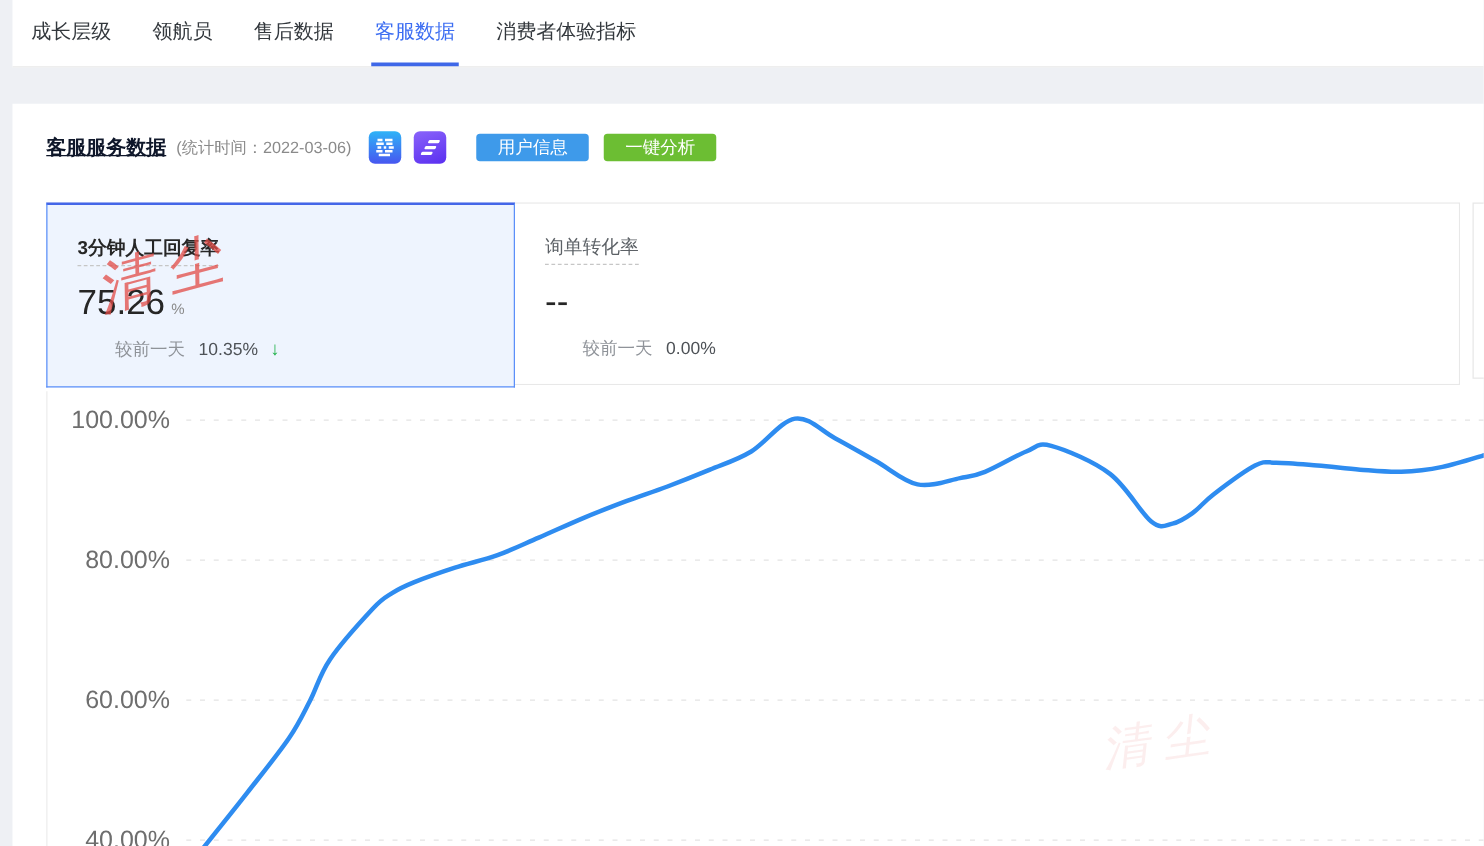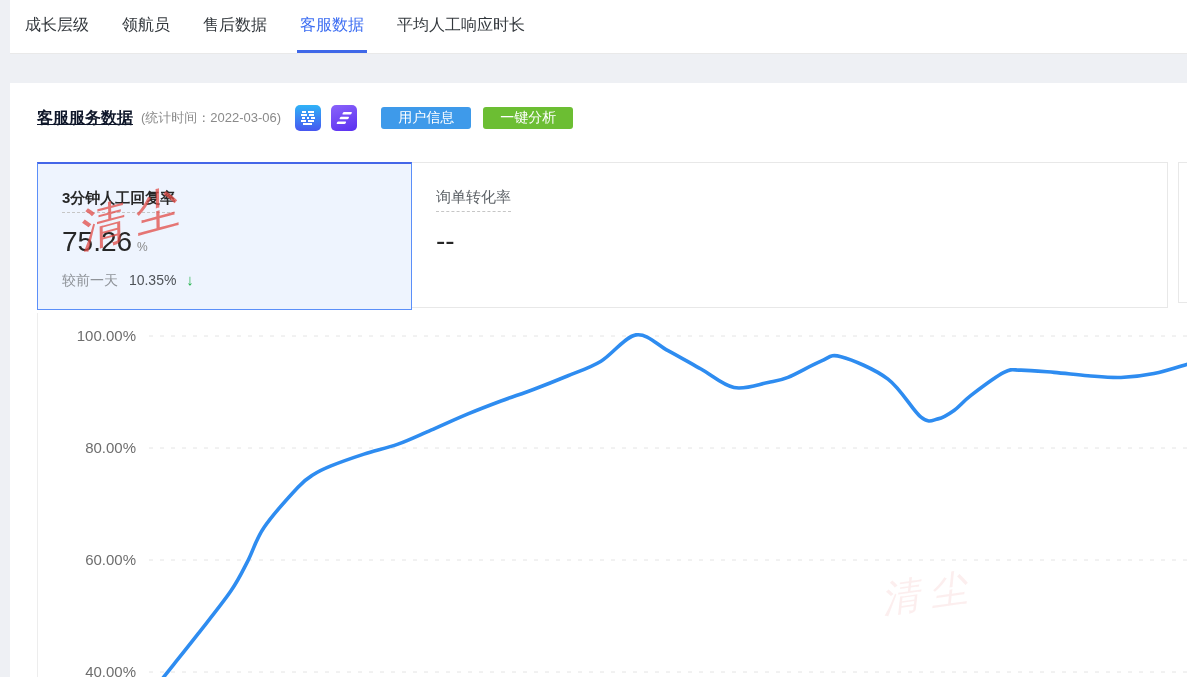--- a/index.html
+++ b/index.html
@@ -53,21 +53,21 @@
     margin:-1px 0 -1px -1px;height:148px;z-index:2;
   }
   .card-title{
     display:inline-block;font-size:15px;color:#5c6166;
     border-bottom:1px dashed #c6c6c6;padding-bottom:4px;
   }
   .card.selected .card-title{color:#262626;font-weight:bold;}
   .card-valrow{margin-top:13px;display:flex;align-items:baseline;}
   .card-value{font-size:28px;color:#262626;}
   .card-unit{font-size:12px;color:#8a8a8a;margin-left:5px;}
-  .card-delta{margin-top:13px;font-size:14px;}
+  .card-delta{margin-top:13px;font-size:14px;margin-left:30px;}
   .delta-label{color:#8f9399;}
   .delta-value{color:#4e5257;margin-left:7px;}
   .trend{font-weight:bold;margin-left:6px;font-size:15px;}
   .trend.down{color:#21b24b;}
   .trend.up{color:#f5483d;}
   .card-next{
     position:absolute;left:1168px;top:79px;width:40px;height:141px;
     background:#fff;border:1px solid #e8e8e8;box-sizing:border-box;
   }
   
@@ -81,33 +81,33 @@
     left:843px;top:255px;font-size:38px;color:rgba(230,90,90,0.10);
     transform:rotate(-8deg);
   }
   
   .chart{
     position:absolute;left:27px;top:230px;right:0;height:364px;
     border-left:1px solid #ededed;
   }
   .ytick{
     position:absolute;left:8px;width:90px;text-align:right;
-    font-size:15px;color:#6e6e6e;line-height:18px;
+    font-size:20px;color:#6e6e6e;line-height:18px;
   }
   .chart svg{position:absolute;left:0;top:0;display:block;}
 </style>
 </head>
 <body>
 
 <div class="tabbar">
   <div class="tab">成长层级</div>
   <div class="tab">领航员</div>
   <div class="tab">售后数据</div>
   <div class="tab active">客服数据</div>
-  <div class="tab">平均人工响应时长</div>
+  <div class="tab">消费者体验指标</div>
 </div>
 
 <div class="panel">
 
   <div class="panel-header">
     <span class="panel-title">客服服务数据</span>
     <span class="panel-subtitle">(统计时间：2022-03-06)</span>
     <span class="iconbtn first">
       <svg width="16" height="16" viewBox="0 0 16 16" fill="#fff">
         <rect x="2" y="1" width="4" height="2"></rect>
@@ -150,20 +150,24 @@
       </div>
       <span class="watermark">清尘</span>
     </div>
 
 
     <div class="card">
       <span class="card-title">询单转化率</span>
       <div class="card-valrow">
         <span class="card-value">--</span>
       </div>
+      <div class="card-delta">
+        <span class="delta-label">较前一天</span>
+        <span class="delta-value">0.00%</span>
+      </div>
     </div>
 
   </div>
 
   <div class="card-next"></div>
 
   <div class="chart">
     <div class="ytick" style="top:14px">100.00%</div>
     <div class="ytick" style="top:126px">80.00%</div>
     <div class="ytick" style="top:238px">60.00%</div>

